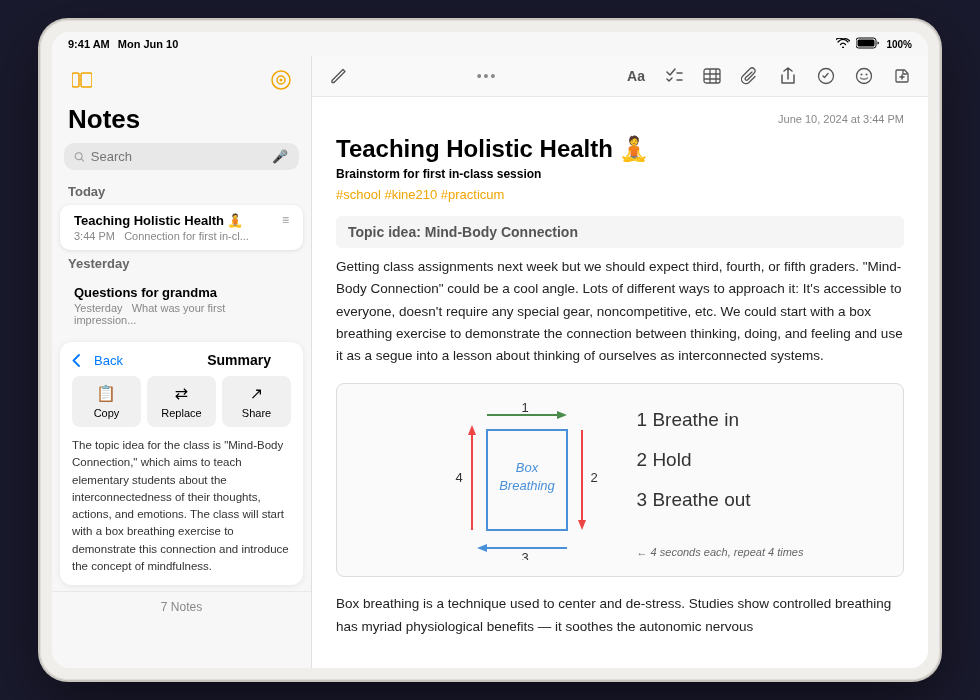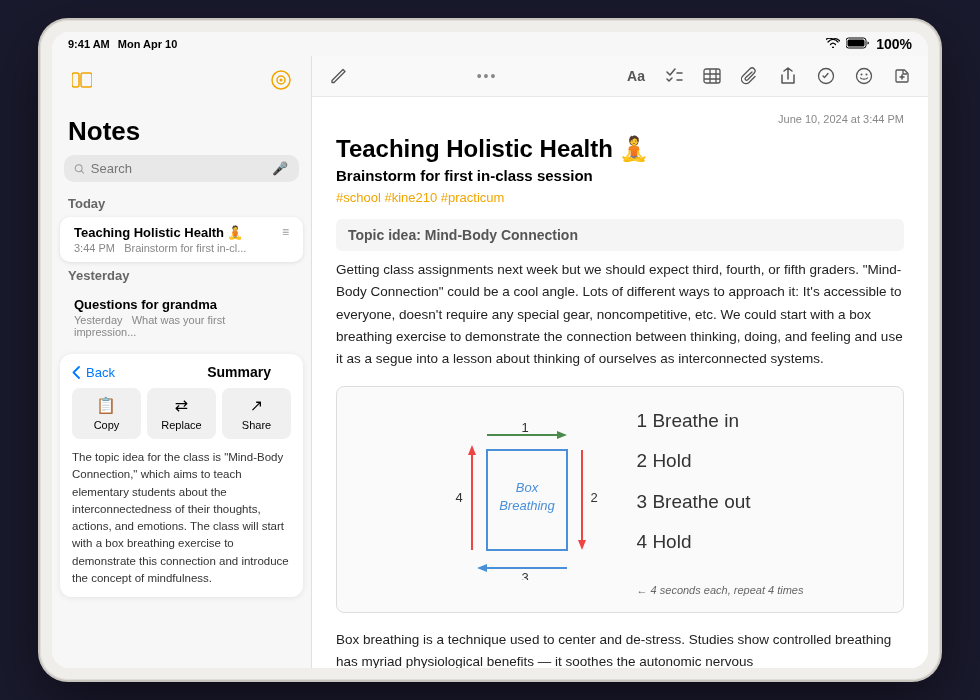--- a/index.html
+++ b/index.html
@@ -99,21 +99,20 @@
       cursor: pointer;
       color: #f0a500;
       font-size: 18px;
     }
 
     .sidebar-title {
       font-size: 26px;
       font-weight: 700;
       padding: 4px 16px 8px;
       color: #000;
-      margin-top: 12px;
     }
 
     .search-bar {
       margin: 0 12px 10px;
       background: #e8e8e8;
       border-radius: 10px;
       display: flex;
       align-items: center;
       padding: 6px 10px;
       gap: 6px;
@@ -174,21 +173,21 @@
     }
     .summary-back-row {
       display: flex;
       align-items: center;
       gap: 6px;
       margin-bottom: 8px;
     }
     .back-btn {
       display: flex;
       align-items: center;
-      gap: 6px;
+      gap: 14px;
       color: #007AFF;
       font-size: 13px;
       cursor: pointer;
     }
     .summary-title {
       font-size: 14px;
       font-weight: 600;
       color: #000;
       margin-left: auto;
       margin-right: 20px;
@@ -291,21 +290,21 @@
     }
 
     .note-main-title {
       font-size: 24px;
       font-weight: 700;
       color: #000;
       margin-bottom: 4px;
     }
 
     .note-subtitle {
-      font-size: 15px;
+      font-size: 12px;
       font-weight: 600;
       color: #000;
       margin-bottom: 6px;
     }
 
     .note-tags {
       font-size: 13px;
       color: #f0a500;
       margin-bottom: 14px;
     }
@@ -376,39 +375,39 @@
   </style>
 </head>
 <body>
 
 <div class="ipad-frame">
   <div class="screen">
 
     <div class="status-bar">
       <div class="status-left">
         <span>9:41 AM</span>
-        <span>Mon Apr 10</span>
+        <span>Mon Jun 10</span>
       </div>
       <div class="status-right">
         <span>
           <svg width="14" height="10" viewBox="0 0 14 10" fill="none">
             <path d="M7 8.5a1 1 0 100 2 1 1 0 000-2z" fill="#000"></path>
             <path d="M4.5 6.5C5.3 5.6 6.1 5.1 7 5.1s1.7.5 2.5 1.4" stroke="#000" stroke-width="1.2" fill="none" stroke-linecap="round"></path>
             <path d="M2 4C3.5 2.3 5.2 1.4 7 1.4s3.5.9 5 2.6" stroke="#000" stroke-width="1.2" fill="none" stroke-linecap="round"></path>
             <path d="M0 1.5C2 -0.3 4.4-0.3 7 1.2c2.6-1.5 5 0 7 1.8" stroke="#000" stroke-width="1.2" fill="none" stroke-linecap="round"></path>
           </svg>
         </span>
         <span>
           <svg width="24" height="12" viewBox="0 0 24 12">
             <rect x="0" y="1" width="20" height="10" rx="2.5" ry="2.5" stroke="#000" stroke-width="1" fill="none"></rect>
             <rect x="1.5" y="2.5" width="17" height="7" rx="1.5" fill="#000"></rect>
             <path d="M21.5 4.5v3c.8-.3 1.5-1 1.5-1.5s-.7-1.2-1.5-1.5z" fill="#000"></path>
           </svg>
         </span>
-        <span style="font-size:14px">100%</span>
+        <span style="font-size:10px">100%</span>
       </div>
     </div>
 
     <div class="app-body">
 
       <div class="sidebar">
         <div class="sidebar-header">
           <div class="sidebar-icon-btn">
             <svg width="20" height="16" viewBox="0 0 20 16" fill="none">
               <rect x="0" y="1" width="7" height="14" rx="2" stroke="#f0a500" stroke-width="1.5" fill="none"></rect>
@@ -438,21 +437,21 @@
         <div class="section-label">Today</div>
 
         <div class="note-item active">
           <div class="note-item-header">
             <span class="note-item-title">Teaching Holistic Health 🧘</span>
             <span class="note-item-icon">≡</span>
           </div>
           <div class="note-item-meta">
             <span>3:44 PM</span>
             &nbsp;
-            <span>Brainstorm for first in-cl...</span>
+            <span>Connection for first in-cl...</span>
           </div>
         </div>
 
         <div class="section-label">Yesterday</div>
 
         <div class="note-item">
           <div class="note-item-header">
             <span class="note-item-title">Questions for grandma</span>
           </div>
           <div class="note-item-meta">
@@ -485,20 +484,21 @@
             <button class="action-btn">
               <span class="action-btn-icon">↗</span>
               <span>Share</span>
             </button>
           </div>
 
           <div class="summary-text">The topic idea for the class is "Mind-Body Connection," which aims to teach elementary students about the interconnectedness of their thoughts, actions, and emotions. The class will start with a box breathing exercise to demonstrate this connection and introduce the concept of mindfulness.</div>
         </div>
 
 
+        <div class="sidebar-footer">7 Notes</div>
       </div>
 
       <div class="note-detail">
 
         <div class="note-toolbar">
           <div class="toolbar-left">
             <div class="toolbar-btn">
               <svg width="18" height="18" viewBox="0 0 18 18" fill="none">
                 <path d="M3 13.5L14 2.5l2 2L5 15.5H3v-2z" stroke="#555" stroke-width="1.3" fill="none" stroke-linejoin="round"></path>
               </svg>
@@ -604,21 +604,20 @@
                 <text x="90" y="72" text-anchor="middle" font-size="13" fill="#4a90d9" font-style="italic">Box</text>
                 <text x="90" y="90" text-anchor="middle" font-size="13" fill="#4a90d9" font-style="italic">Breathing</text>
               </svg>
             </div>
 
             <div style="display:flex; flex-direction:column; gap:4px;">
               <div class="steps-list">
                 <div style="display:flex; align-items:center; gap:4px; margin-bottom:4px;">1  Breathe in</div>
                 <div style="display:flex; align-items:center; gap:4px; margin-bottom:4px;">2  Hold</div>
                 <div style="display:flex; align-items:center; gap:4px; margin-bottom:4px;">3  Breathe out</div>
-                <div style="display:flex; align-items:center; gap:4px;">4  Hold</div>
               </div>
               <div class="steps-note">← 4 seconds each, repeat 4 times</div>
             </div>
           </div>
 
           <div class="note-bottom-text">Box breathing is a technique used to center and de-stress. Studies show controlled breathing has myriad physiological benefits — it soothes the autonomic nervous</div>
         </div>
       </div>
 
     </div>

